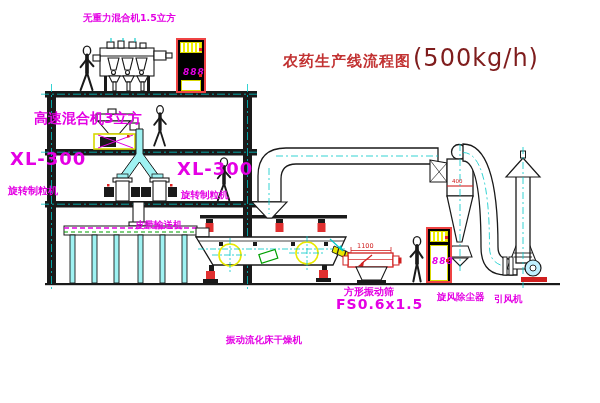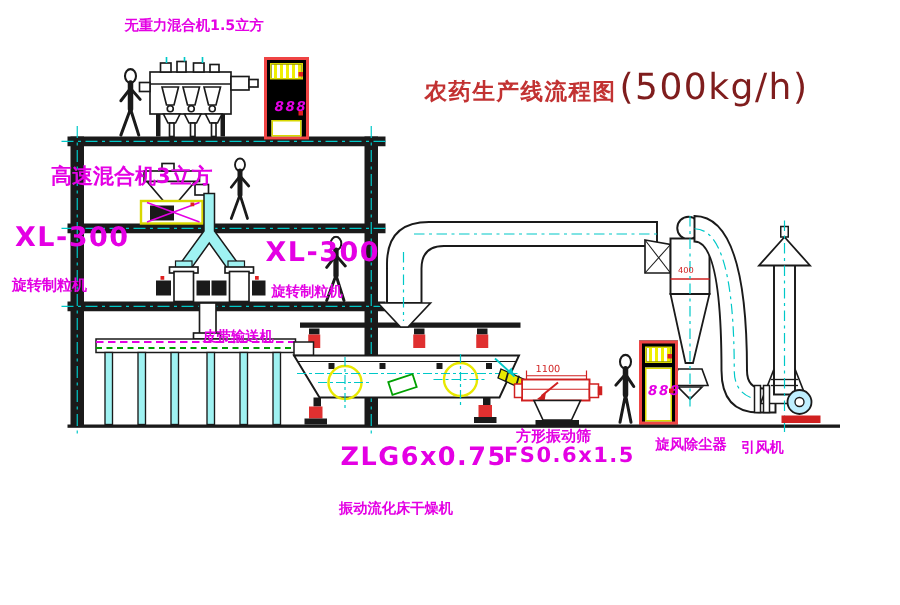--- a/index.html
+++ b/index.html
@@ -275,21 +275,20 @@
   <div class="lbl" style="left:34px;top:111px;font-size:14px;">高速混合机3立方</div>
 
   <div class="lbl big" style="left:10px;top:150px;font-size:18px;">XL-300</div>
   <div class="lbl" style="left:8px;top:186px;font-size:10px;">旋转制粒机</div>
   <div class="lbl big" style="left:177px;top:160px;font-size:18px;">XL-300</div>
   <div class="lbl" style="left:181px;top:190px;font-size:9.5px;">旋转制粒机</div>
 
   <div class="lbl" style="left:135px;top:208px;font-size:9.5px;margin-top:12px;">皮带输送机</div>
 
   <div class="lbl" style="left:226px;top:287px;font-size:9.5px;margin-top:48px;">振动流化床干燥机</div>
-  <div class="lbl big" style="left:227px;top:297px;font-size:17px;">ZLG6x0.75</div>
 
   <div class="lbl" style="left:344px;top:287px;font-size:10px;">方形振动筛</div>
   <div class="lbl big" style="left:336px;top:297px;font-size:14px;">FS0.6x1.5</div>
 
   <div class="lbl" style="left:437px;top:292px;font-size:9.5px;">旋风除尘器</div>
   <div class="lbl" style="left:494px;top:294px;font-size:9.5px;">引风机</div>
 
   <div class="dim" style="left:357px;top:243px;font-size:6.5px;">1100</div>
   <div class="dim" style="left:452px;top:179px;font-size:5.5px;">400</div>
 

